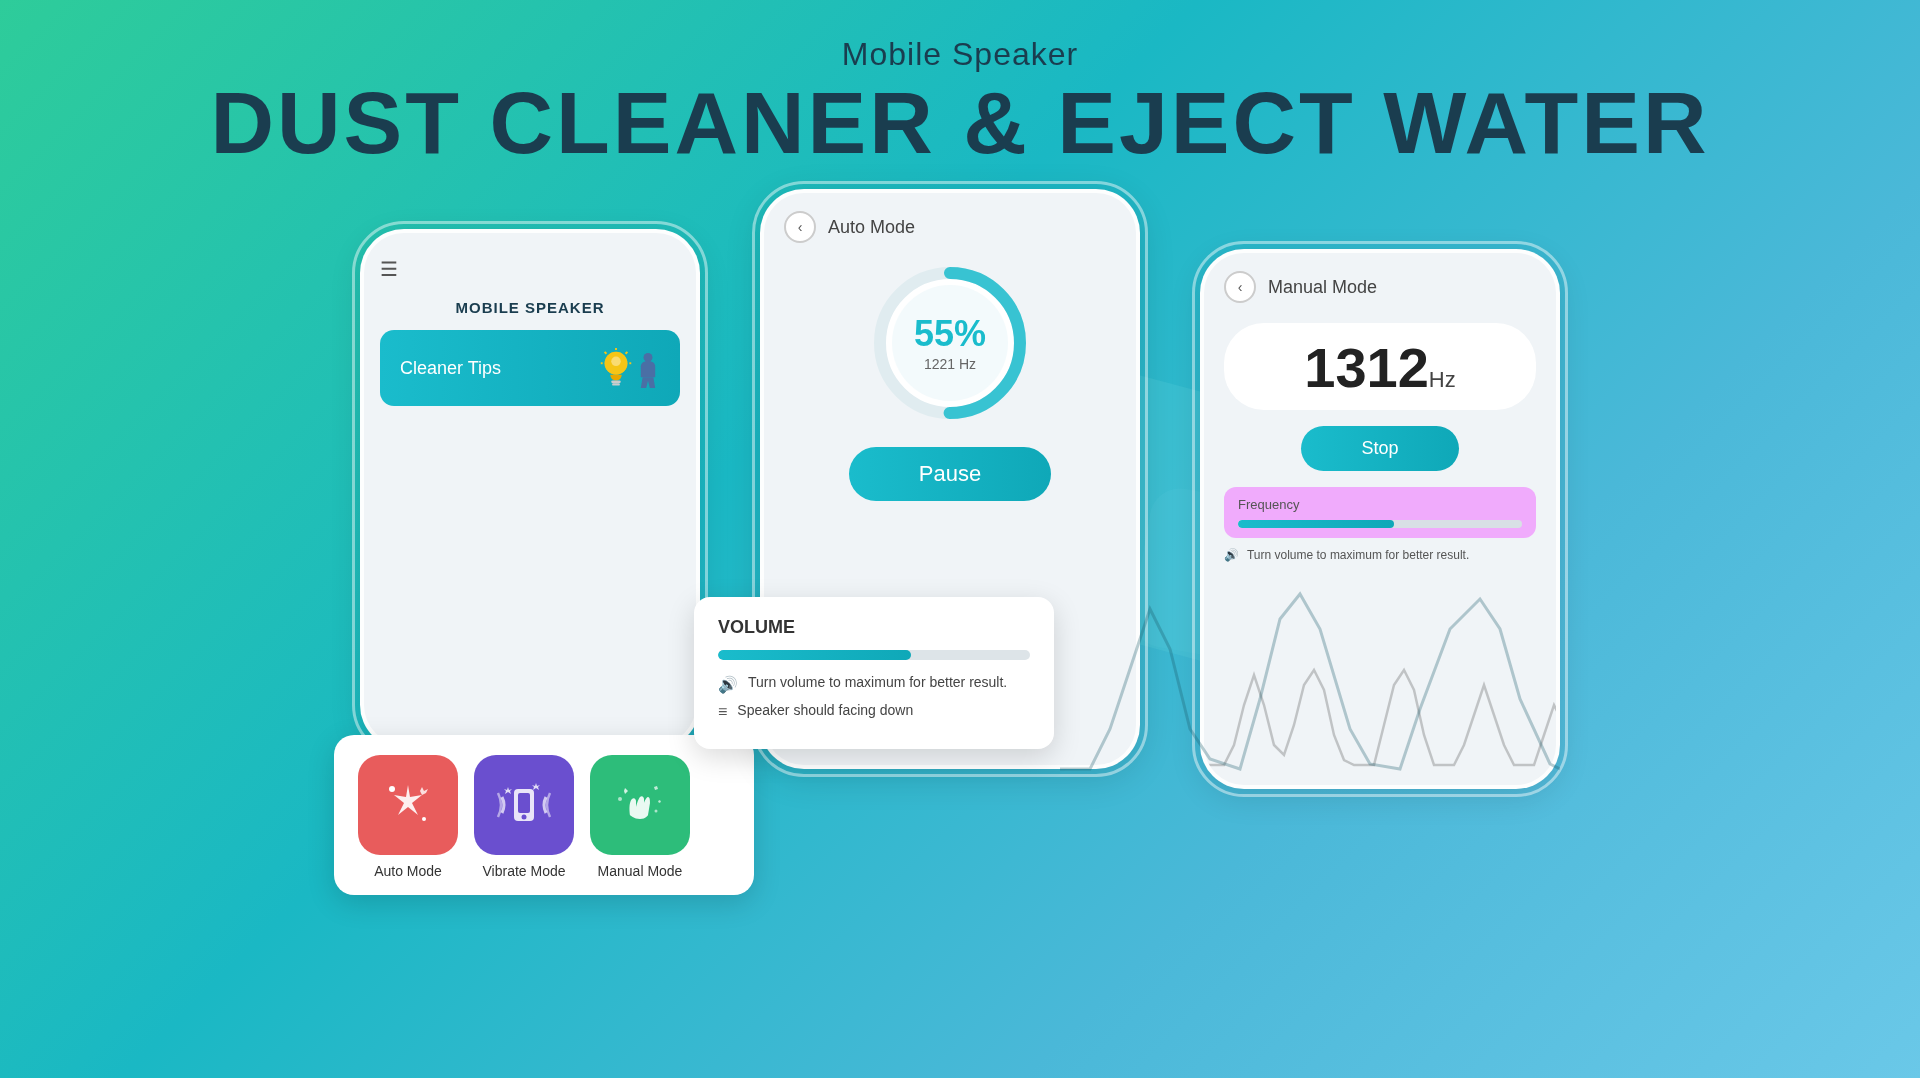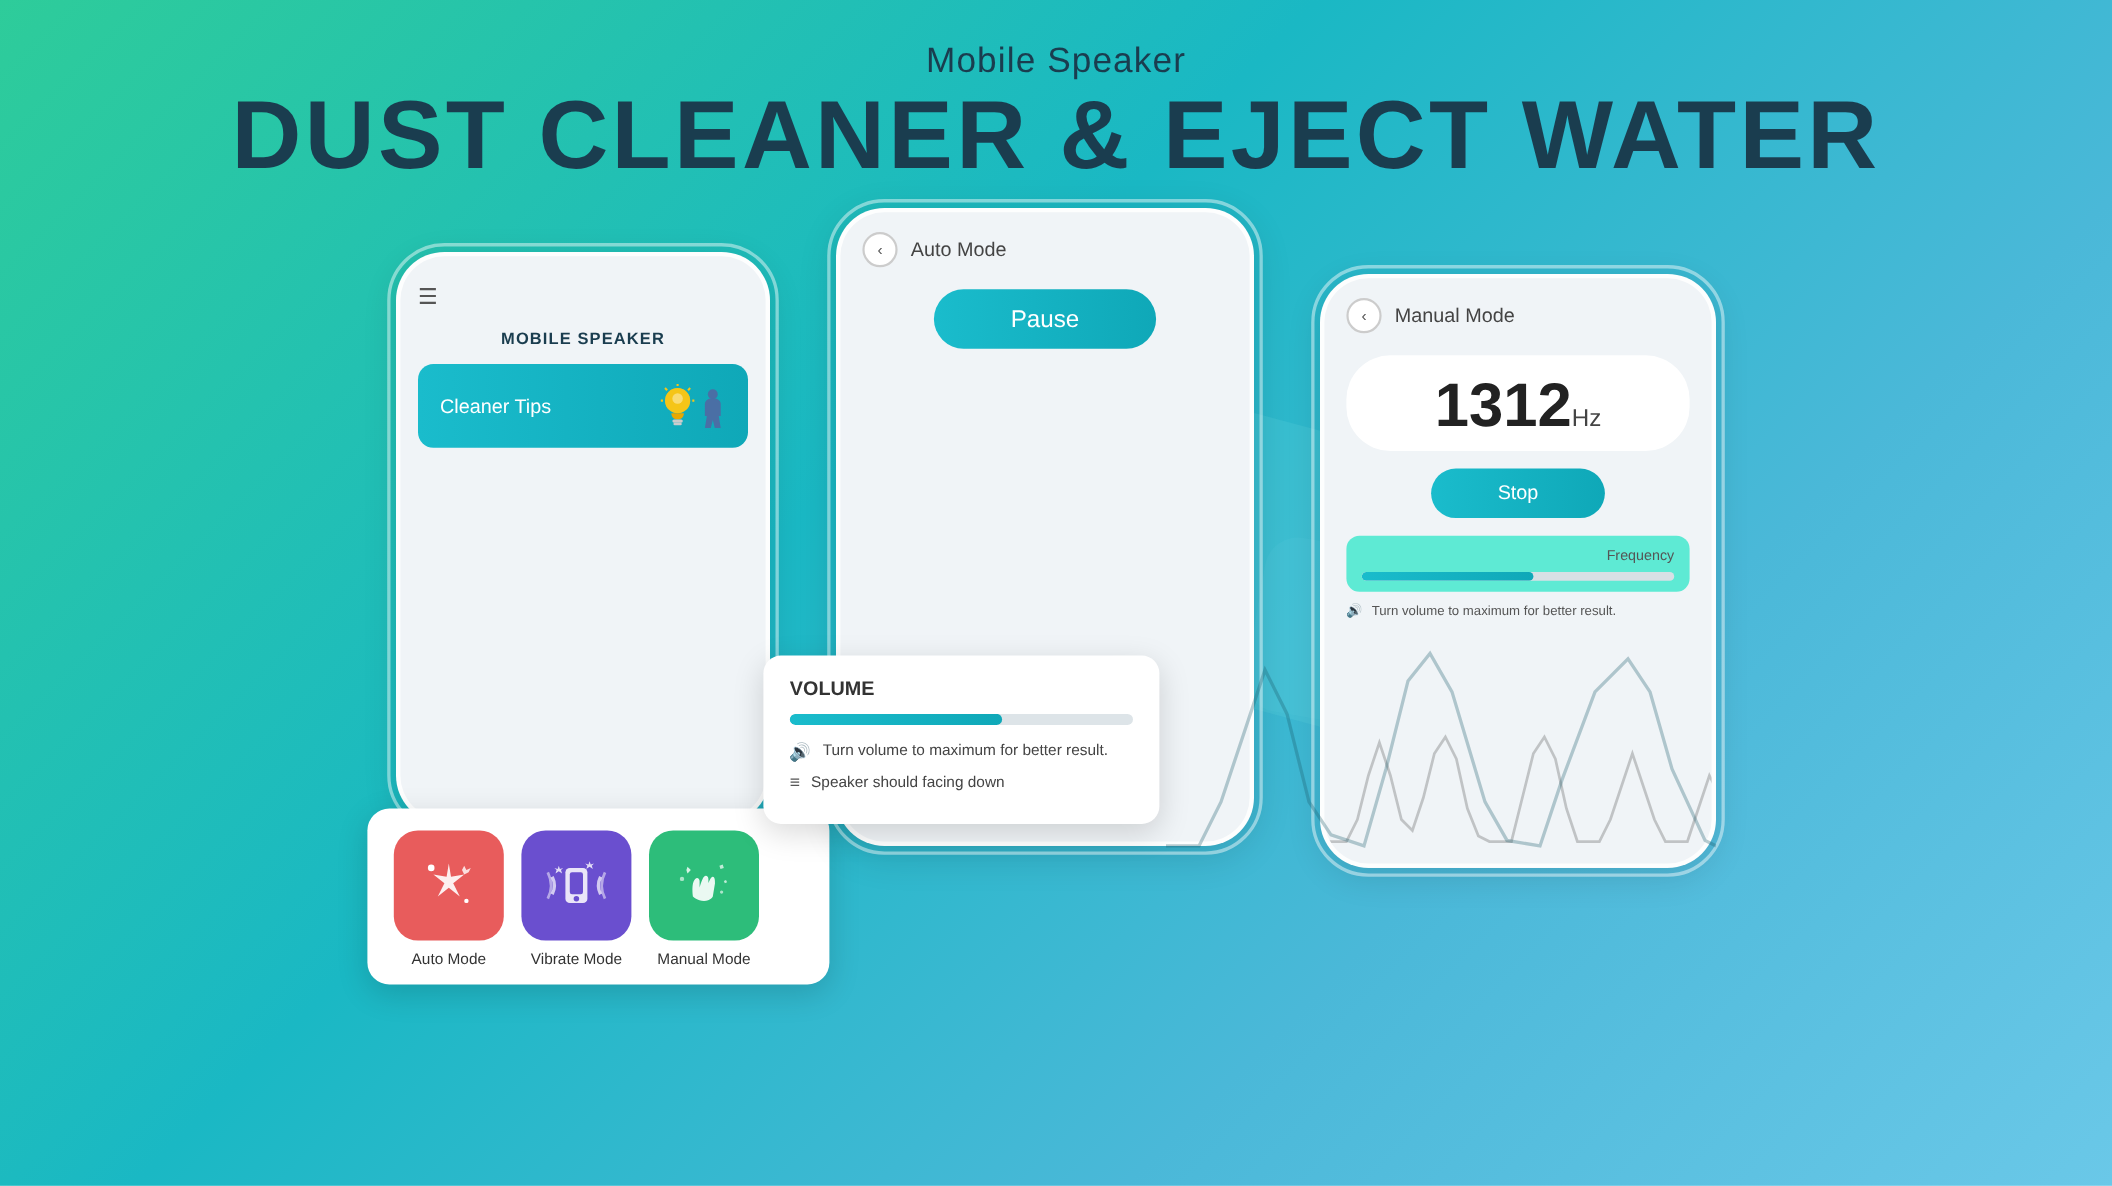--- a/index.html
+++ b/index.html
@@ -344,25 +344,24 @@
       background: linear-gradient(90deg, #1abccc, #0fa8b8);
       color: white;
       border: none;
       border-radius: 28px;
       padding: 12px 60px;
       font-size: 18px;
       cursor: pointer;
       font-weight: 500;
     }
     .freq-section {
-      background: #5eead4;
+      background: #f0abfc;
       border-radius: 12px;
       padding: 10px 14px;
       margin-bottom: 10px;
-      text-align: right;
     }
     .freq-section-label {
       font-size: 13px;
       color: #555;
       margin-bottom: 8px;
     }
     .freq-bar-track {
       height: 8px;
       background: #d8e0e5;
       border-radius: 4px;
@@ -513,20 +512,36 @@
   <div class="phone phone-center" style="position:relative;">
     <div class="phone-center-outer">
       <div class="phone-center-inner">
         <div class="phone-nav-bar">
           <div class="back-btn">
             <span>‹</span>
           </div>
           <span class="phone-mode-title">Auto Mode</span>
         </div>
 
+        <div class="circle-progress-container">
+          <div class="circle-progress">
+            <svg width="160" height="160" viewBox="0 0 160 160">
+
+              <circle cx="80" cy="80" r="70" fill="white" stroke="#e0ecf0" stroke-width="12"></circle>
+
+              <circle cx="80" cy="80" r="70" fill="none" stroke="#1abccc" stroke-width="12" stroke-dasharray="220 440" stroke-linecap="round" transform="rotate(-90 80 80)" opacity="0.85"></circle>
+
+              <circle cx="80" cy="80" r="58" fill="#e8f6f9" opacity="0.5"></circle>
+            </svg>
+            <div class="circle-text">
+              <span class="circle-percent">55%</span>
+              <span class="circle-hz">1221 Hz</span>
+            </div>
+          </div>
+        </div>
 
         <button class="pause-btn">Pause</button>
       </div>
 
       <div class="volume-popup">
         <div class="volume-label">VOLUME</div>
         <div class="volume-bar-track">
           <div class="volume-bar-fill"></div>
         </div>
         <div class="volume-tip">

